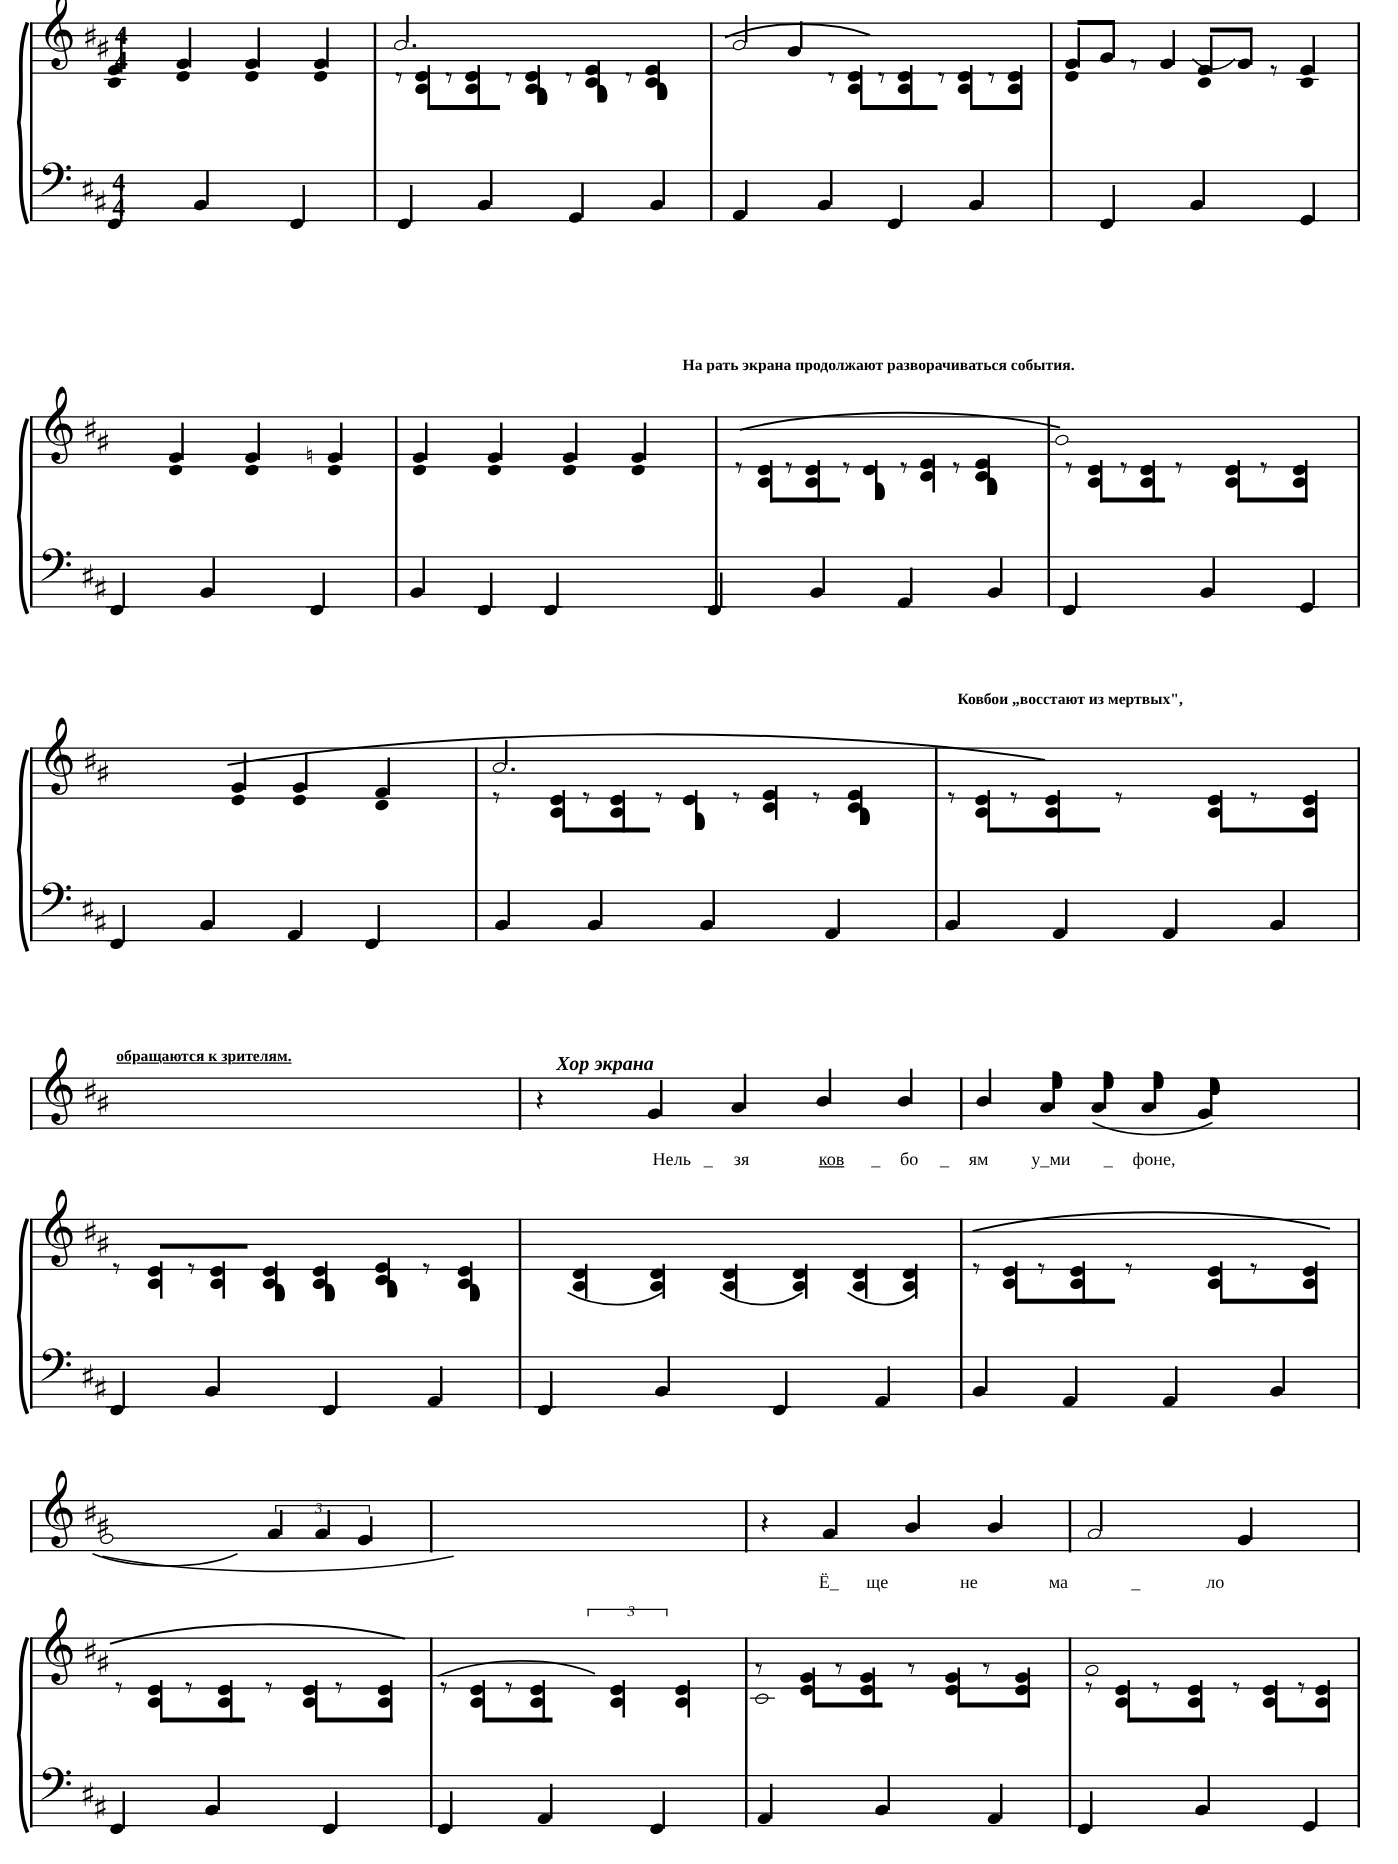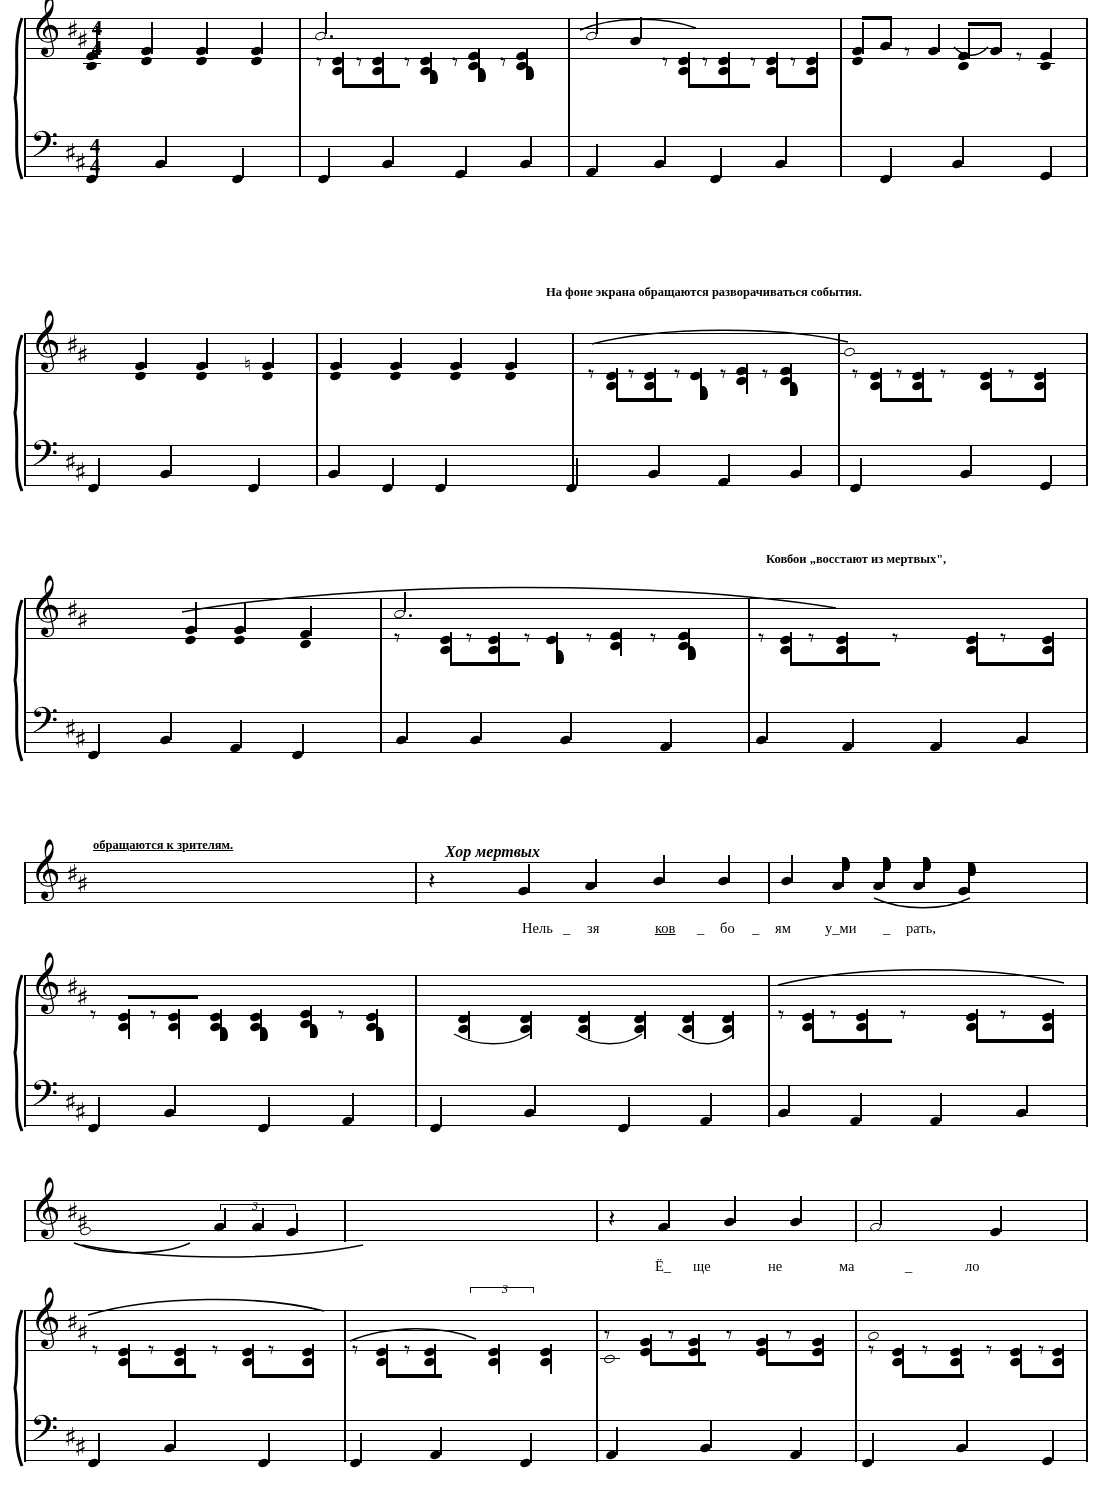--- a/index.html
+++ b/index.html
@@ -381,21 +381,21 @@
   <div class="nh" style="left:880px; top:175px;"></div>
   <div class="ledger" style="left:877px; top:176px; width:18px;"></div>
   <div class="stem" style="left:890px; top:148px; height:30px;"></div>
   <div class="nh" style="left:952px; top:160px;"></div>
   <div class="stem" style="left:962px; top:136px; height:28px;"></div>
   <div class="nh" style="left:1040px; top:172px;"></div>
   <div class="ledger" style="left:1037px; top:176px; width:18px;"></div>
   <div class="stem" style="left:1050px; top:146px; height:30px;"></div>
 </div>
 
-<div class="anno" style="left:546px; top:285px;">На фоне экрана обращаются разворачиваться события.</div>
+<div class="anno" style="left:546px; top:285px;">На рать экрана продолжают разворачиваться события.</div>
 
 <div class="system" style="top:320px; height:200px;">
   <div class="brace" style="left:6px; top:13px;">
     <svg width="20" height="160" viewBox="0 0 20 160">
       <path d="M16 2 C6 27 14 50 9 80 C14 110 6 135 16 158" stroke="#000" stroke-width="3" fill="none"></path>
     </svg>
   </div>
   <div class="staff" style="left:24px; top:13px; width:1064px;">
     <div class="line"></div>
         <div class="line"></div>
@@ -713,21 +713,21 @@
   <div class="stem" style="left:766px; top:124px; height:28px;"></div>
   <div class="nh" style="left:842px; top:155px;"></div>
   <div class="stem" style="left:852px; top:131px; height:28px;"></div>
   <div class="nh" style="left:930px; top:155px;"></div>
   <div class="stem" style="left:940px; top:131px; height:28px;"></div>
   <div class="nh" style="left:1016px; top:148px;"></div>
   <div class="stem" style="left:1026px; top:124px; height:28px;"></div>
 </div>
 
 <div class="anno" style="left:93px; top:838px;text-decoration:underline;">обращаются к зрителям.</div>
-<div class="anno-ital" style="left:445px; top:843px;">Хор мертвых</div>
+<div class="anno-ital" style="left:445px; top:843px;">Хор экрана</div>
 
 <div class="system" style="top:855px; height:290px;">
 
   <div class="staff" style="left:24px; top:7px; width:1064px;">
     <div class="line"></div>
         <div class="line"></div>
         <div class="line"></div>
         <div class="line"></div>
         <div class="line"></div>
   </div>
@@ -822,21 +822,21 @@
   <div class="lyric" style="left:522px; top:65px;">Нель</div>
   <div class="lyric" style="left:563px; top:65px;">_</div>
   <div class="lyric" style="left:587px; top:65px;">зя</div>
   <div class="lyric" style="left:655px; top:65px;text-decoration:underline;">ков</div>
   <div class="lyric" style="left:697px; top:65px;">_</div>
   <div class="lyric" style="left:720px; top:65px;">бо</div>
   <div class="lyric" style="left:752px; top:65px;">_</div>
   <div class="lyric" style="left:775px; top:65px;">ям</div>
   <div class="lyric" style="left:825px; top:65px;">у_ми</div>
   <div class="lyric" style="left:883px; top:65px;">_</div>
-  <div class="lyric" style="left:906px; top:65px;">рать,</div>
+  <div class="lyric" style="left:906px; top:65px;">фоне,</div>
 
   <div class="rest8" style="left:90px; top:148px;">𝄾</div>
   <div>
     <div class="nh" style="left:118px; top:158px;"></div>
     <div class="nh" style="left:118px; top:168px;"></div>
     <div class="stem" style="left:128px; top:154px; height:30px;"></div>
   </div>
   <div class="beam" style="left:128px; top:140px; width:70px;"></div>
   <div class="rest8" style="left:150px; top:148px;">𝄾</div>
   <div>

